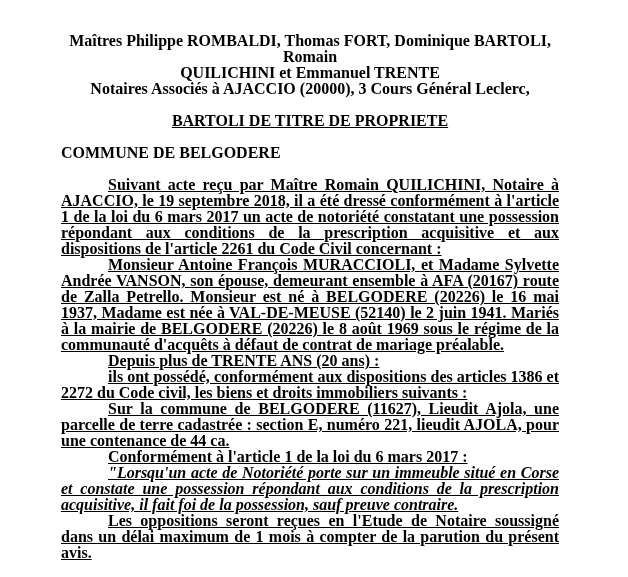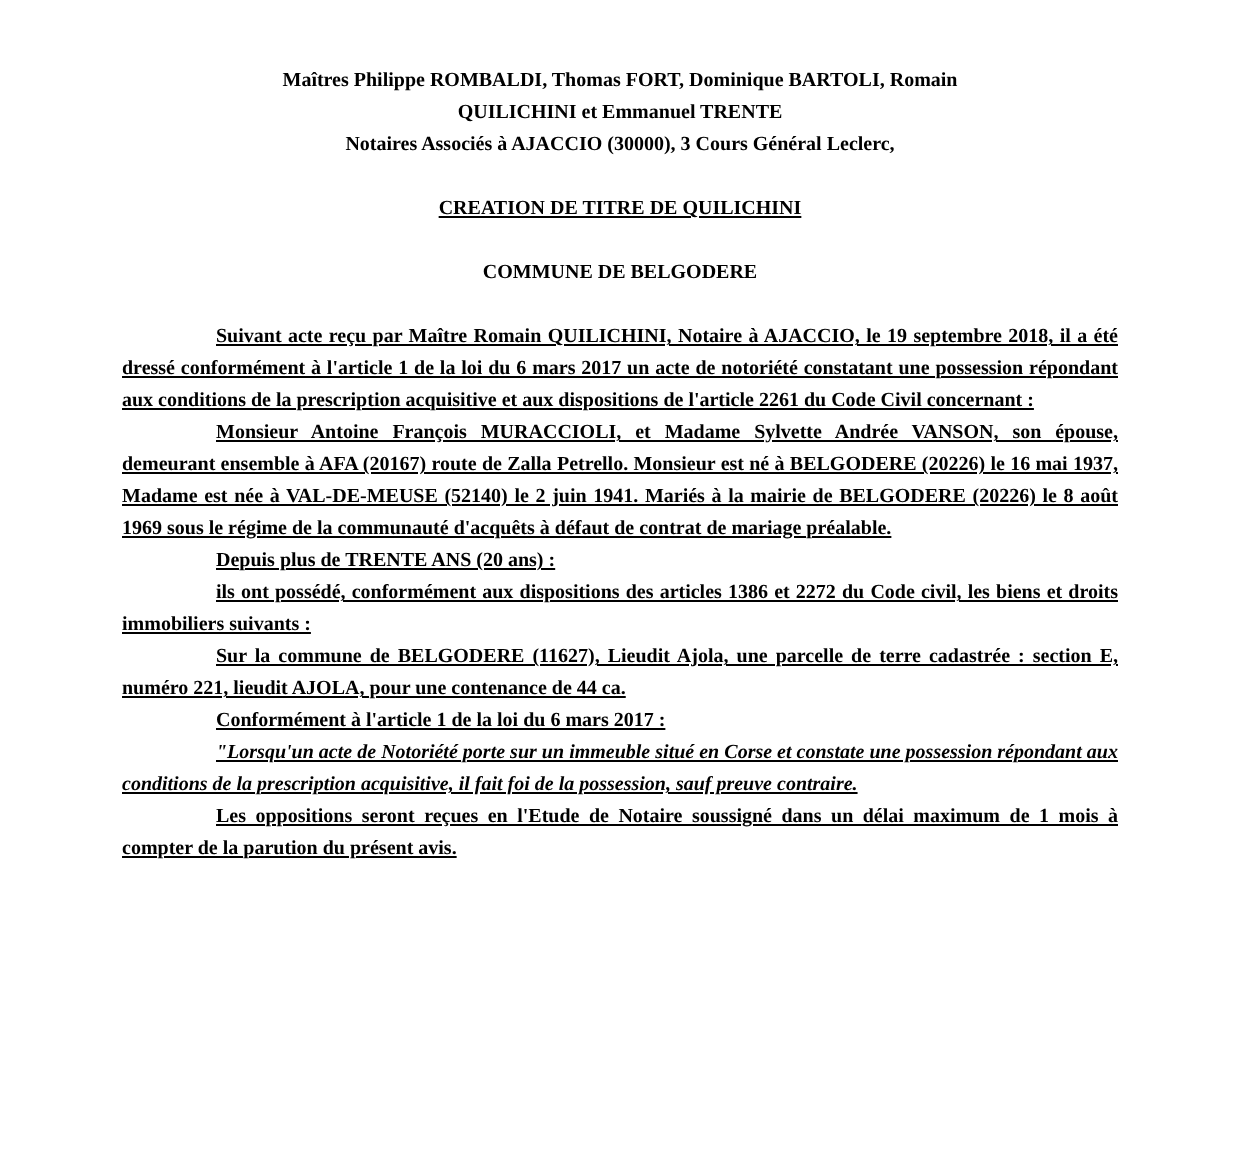--- a/index.html
+++ b/index.html
@@ -9,56 +9,55 @@
   }
   .page {
     position: relative;
     box-sizing: border-box;
     width: 628px;
     height: 577px;
     background: #ffffff;
     padding: 33px 69px 0 61px;
     font-family: "Liberation Serif", "DejaVu Serif", serif;
     font-weight: bold;
-    font-size: 10px;
+    font-size: 16px;
     line-height: 16px;
     color: #000000;
   }
   .header-block { margin: 0 0 16px 0; }
   .header-line { text-align: center; }
   .doc-title {
     text-align: center;
     text-decoration: underline;
     margin: 0 0 16px 0;
   }
   .doc-subtitle {
-    text-align: center;
     margin: 0 0 16px 0;
   }
   .body-block { margin: 0; }
   .para {
     text-align: justify;
     text-indent: 47px;
     margin: 0;
     text-decoration: underline;
   }
   .italic { font-style: italic; }
 </style>
 </head>
 <body>
 
 <div class="page">
 
   <div class="header-block">
     <div class="header-line">Maîtres Philippe ROMBALDI, Thomas FORT, Dominique BARTOLI, Romain</div>
     <div class="header-line">QUILICHINI et Emmanuel TRENTE</div>
-    <div class="header-line">Notaires Associés à AJACCIO (30000), 3 Cours Général Leclerc,</div>
+    <div class="header-line">Notaires Associés à AJACCIO (20000), 3 Cours Général Leclerc,</div>
   </div>
 
-  <div class="doc-title">CREATION DE TITRE DE QUILICHINI</div>
+  <div class="doc-title">BARTOLI DE TITRE DE PROPRIETE</div>
 
   <div class="doc-subtitle">COMMUNE DE BELGODERE</div>
 
   <div class="body-block">
     <div class="para">Suivant acte reçu par Maître Romain QUILICHINI, Notaire à AJACCIO, le 19 septembre 2018, il a été dressé conformément à l'article 1 de la loi du 6 mars 2017 un acte de notoriété constatant une possession répondant aux conditions de la prescription acquisitive et aux dispositions de l'article 2261 du Code Civil concernant :</div>
     <div class="para">Monsieur Antoine François MURACCIOLI, et Madame Sylvette Andrée VANSON, son épouse, demeurant ensemble à AFA (20167) route de Zalla Petrello. Monsieur est né à BELGODERE (20226) le 16 mai 1937, Madame est née à VAL-DE-MEUSE (52140) le 2 juin 1941. Mariés à la mairie de BELGODERE (20226) le 8 août 1969 sous le régime de la communauté d'acquêts à défaut de contrat de mariage préalable.</div>
     <div class="para">Depuis plus de TRENTE ANS (20 ans) :</div>
     <div class="para">ils ont possédé, conformément aux dispositions des articles 1386 et 2272 du Code civil, les biens et droits immobiliers suivants :</div>
     <div class="para">Sur la commune de BELGODERE (11627), Lieudit Ajola, une parcelle de terre cadastrée : section E, numéro 221, lieudit AJOLA, pour une contenance de 44 ca.</div>
     <div class="para">Conformément à l'article 1 de la loi du 6 mars 2017 :</div>

